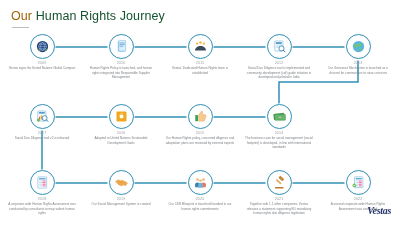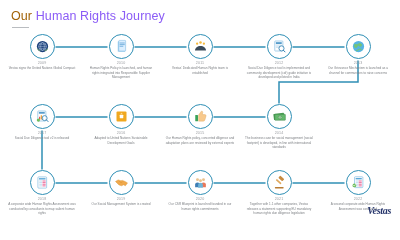--- a/index.html
+++ b/index.html
@@ -13,21 +13,21 @@
 
   
   #title-block { position:absolute; left:11px; top:9px; }
   #page-title {
     font-size:12.5px;
     letter-spacing:0.1px;
     white-space:nowrap;
     font-weight:400;
   }
   #page-title .t-a { color:#a16207; }
-  #page-title .t-b { color:#8b5cf6; }
+  #page-title .t-b { color:#14532d; }
   #title-rule {
     width:17px; height:1px; background:#b9bcc0;
     margin-top:4px; margin-left:1px;
   }
 
   
   #timeline { position:absolute; inset:0; }
   #connectors { position:absolute; inset:0; pointer-events:none; }
 
   .node {

